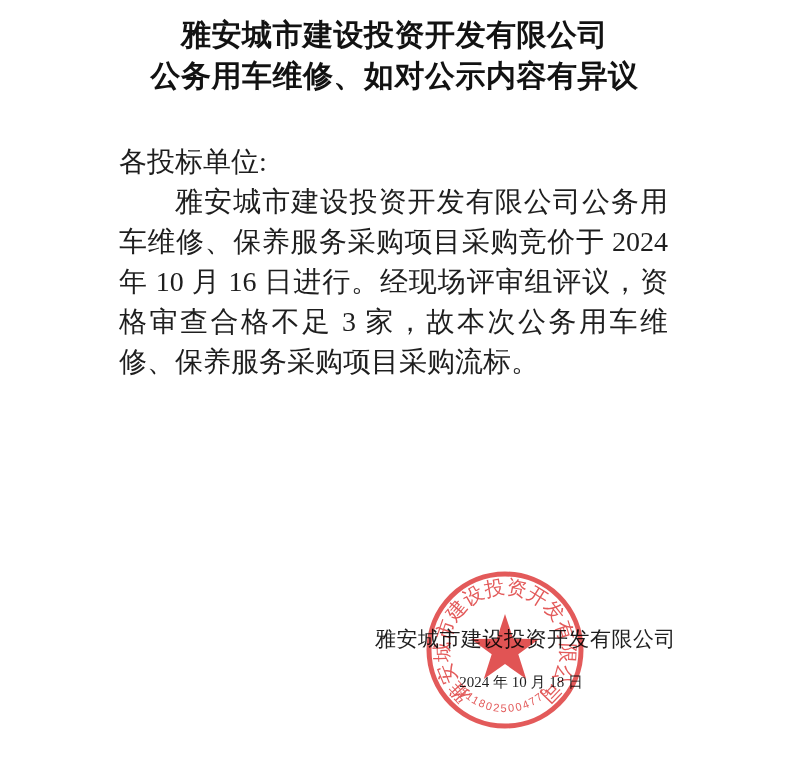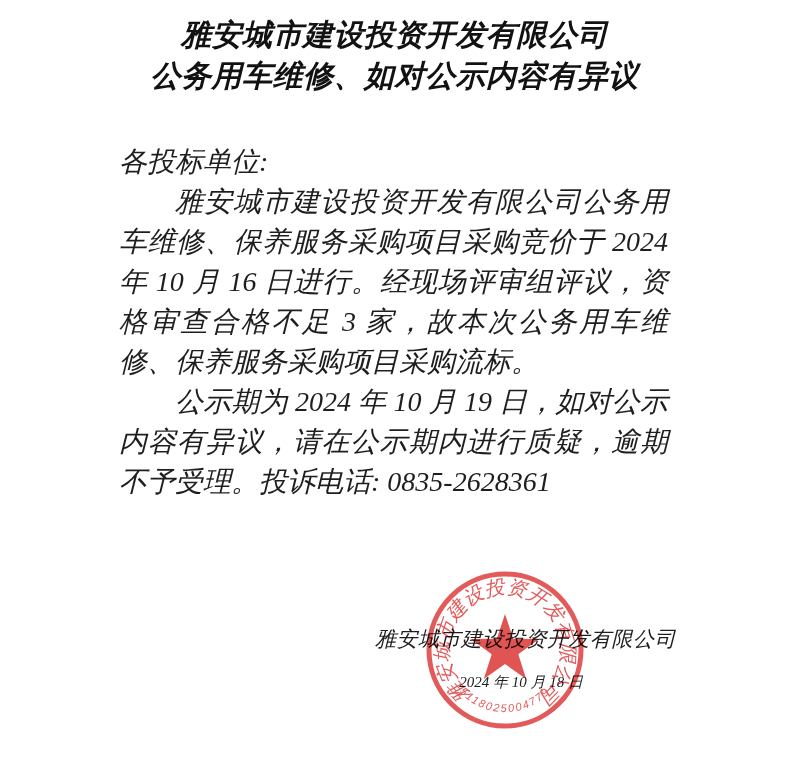--- a/index.html
+++ b/index.html
@@ -8,21 +8,20 @@
     background: #ffffff;
   }
   .page {
     position: relative;
     width: 789px;
     height: 764px;
     background: #ffffff;
     overflow: hidden;
     font-family: "Liberation Serif", serif;
     color: #1e1e1e;
-    font-style: italic;
   }
   .title-block {
     padding-top: 14px;
     text-align: center;
   }
   .title-line {
     font-size: 30px;
     line-height: 41px;
     font-weight: bold;
     color: #121212;
@@ -75,21 +74,20 @@
 <div class="page">
 
   <div class="title-block">
     <div class="title-line">雅安城市建设投资开发有限公司</div>
     <div class="title-line">公务用车维修、如对公示内容有异议</div>
   </div>
 
   <div class="body-block">
     <p>各投标单位:</p>
     <p class="indent">雅安城市建设投资开发有限公司公务用车维修、保养服务采购项目采购竞价于 2024 年 10 月 16 日进行。经现场评审组评议，资格审查合格不足 3 家，故本次公务用车维修、保养服务采购项目采购流标。</p>
-    <p class="indent">公示期为 2024 年 10 月 19 日，如对公示内容有异议，请在公示期内进行质疑，逾期不予受理。投诉电话: 0835-2628361</p>
   </div>
 
   <div class="signature-block">
     <div class="signature-company">雅安城市建设投资开发有限公司</div>
     <div class="signature-date">2024 年 10 月 18 日</div>
   </div>
 
   <svg class="seal" viewBox="0 0 180 180" xmlns="http://www.w3.org/2000/svg">
     <defs>
       <path id="sealTextPath" d="M 56.3 134.7 A 56 56 0 1 1 123.7 134.7" fill="none"></path>

